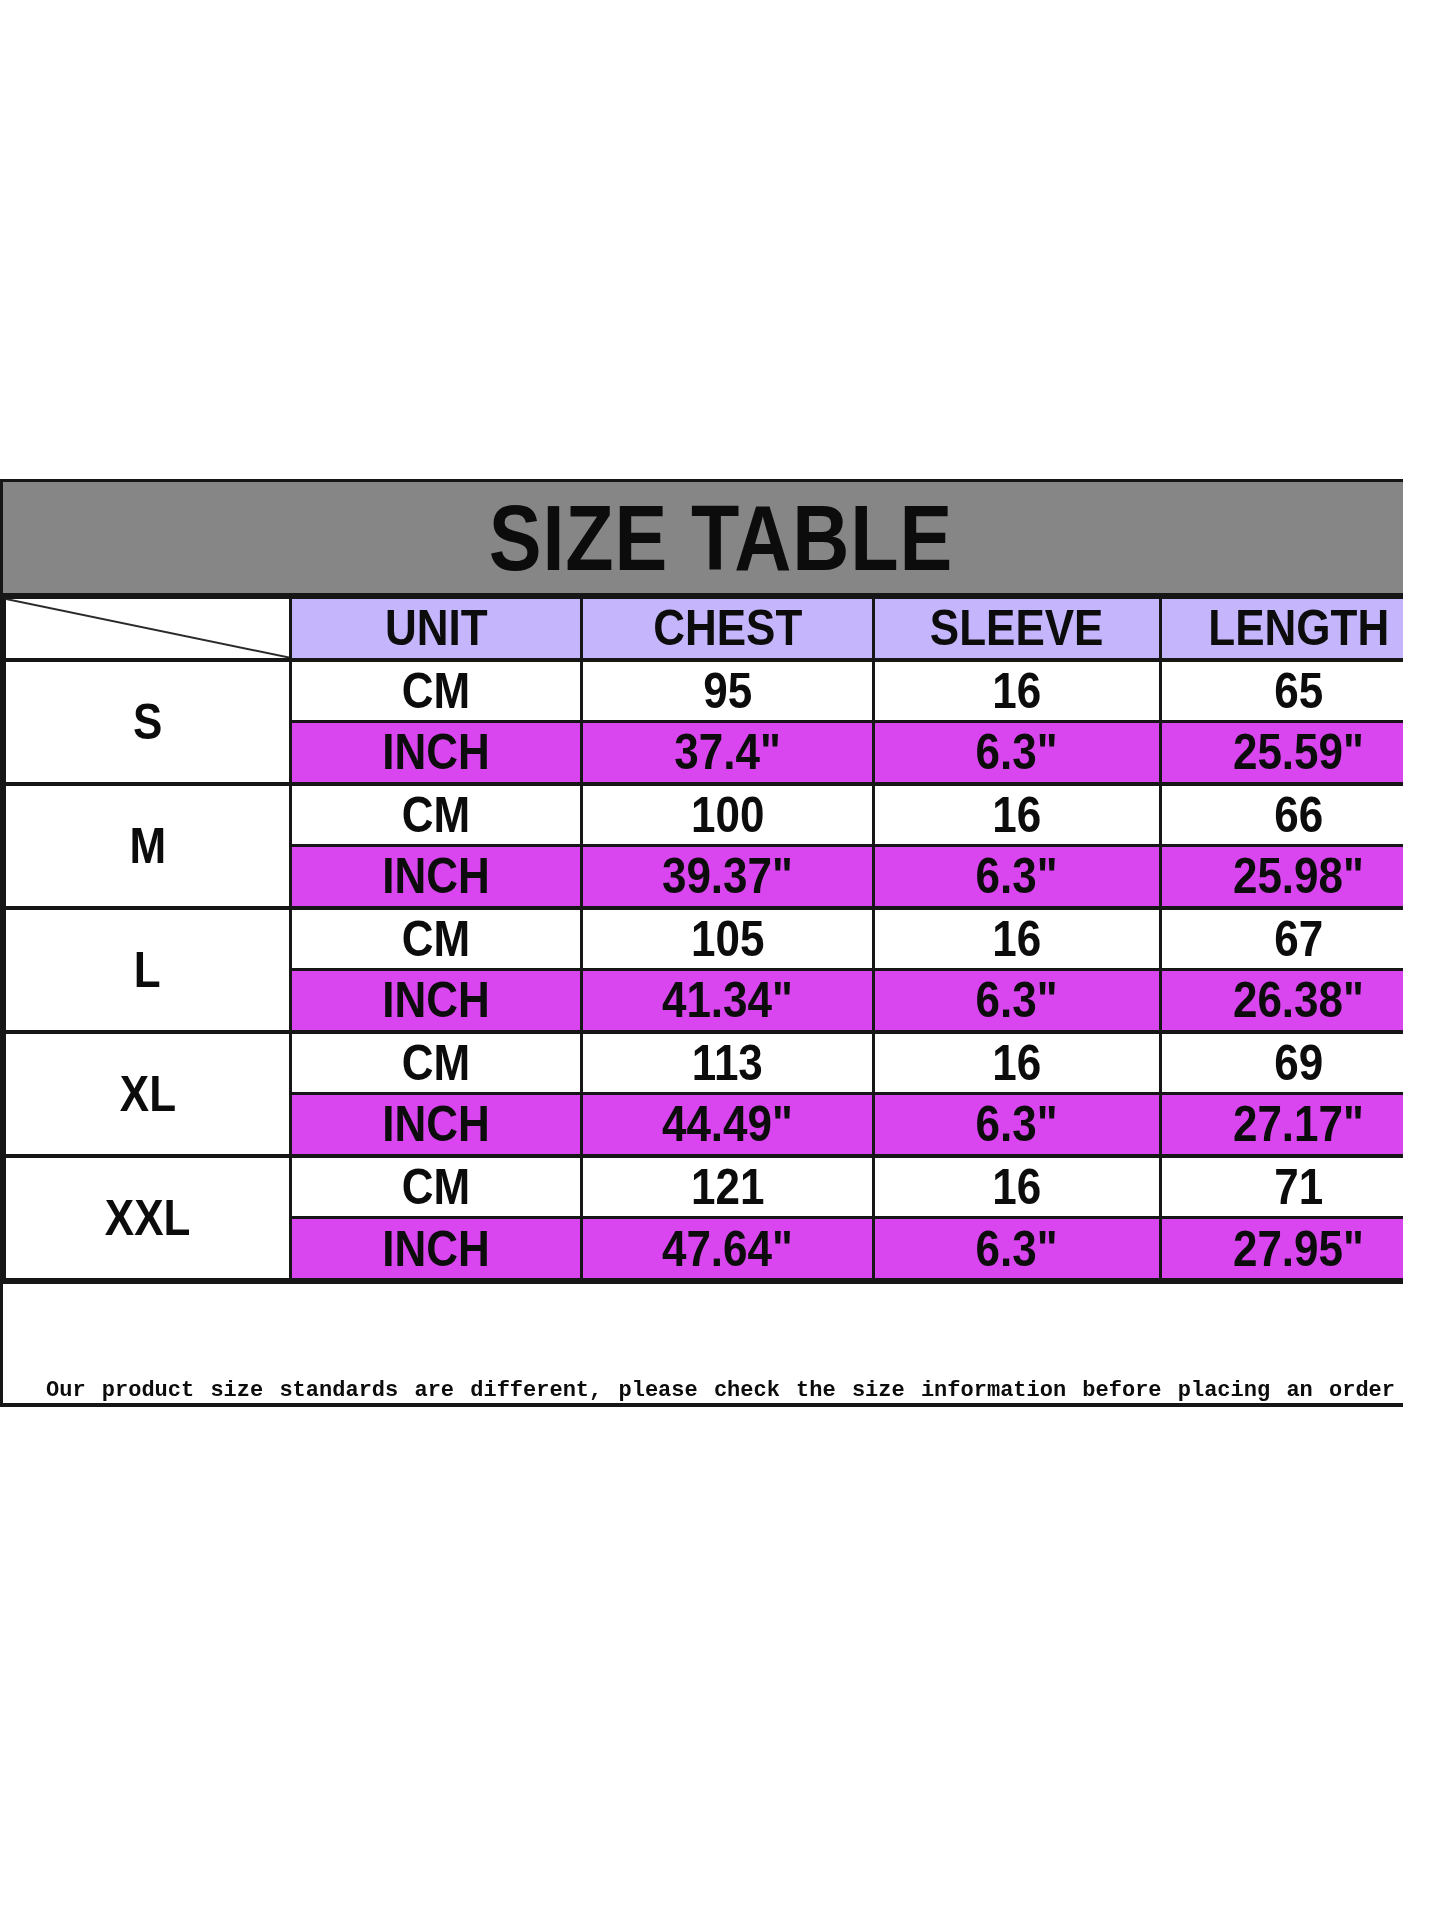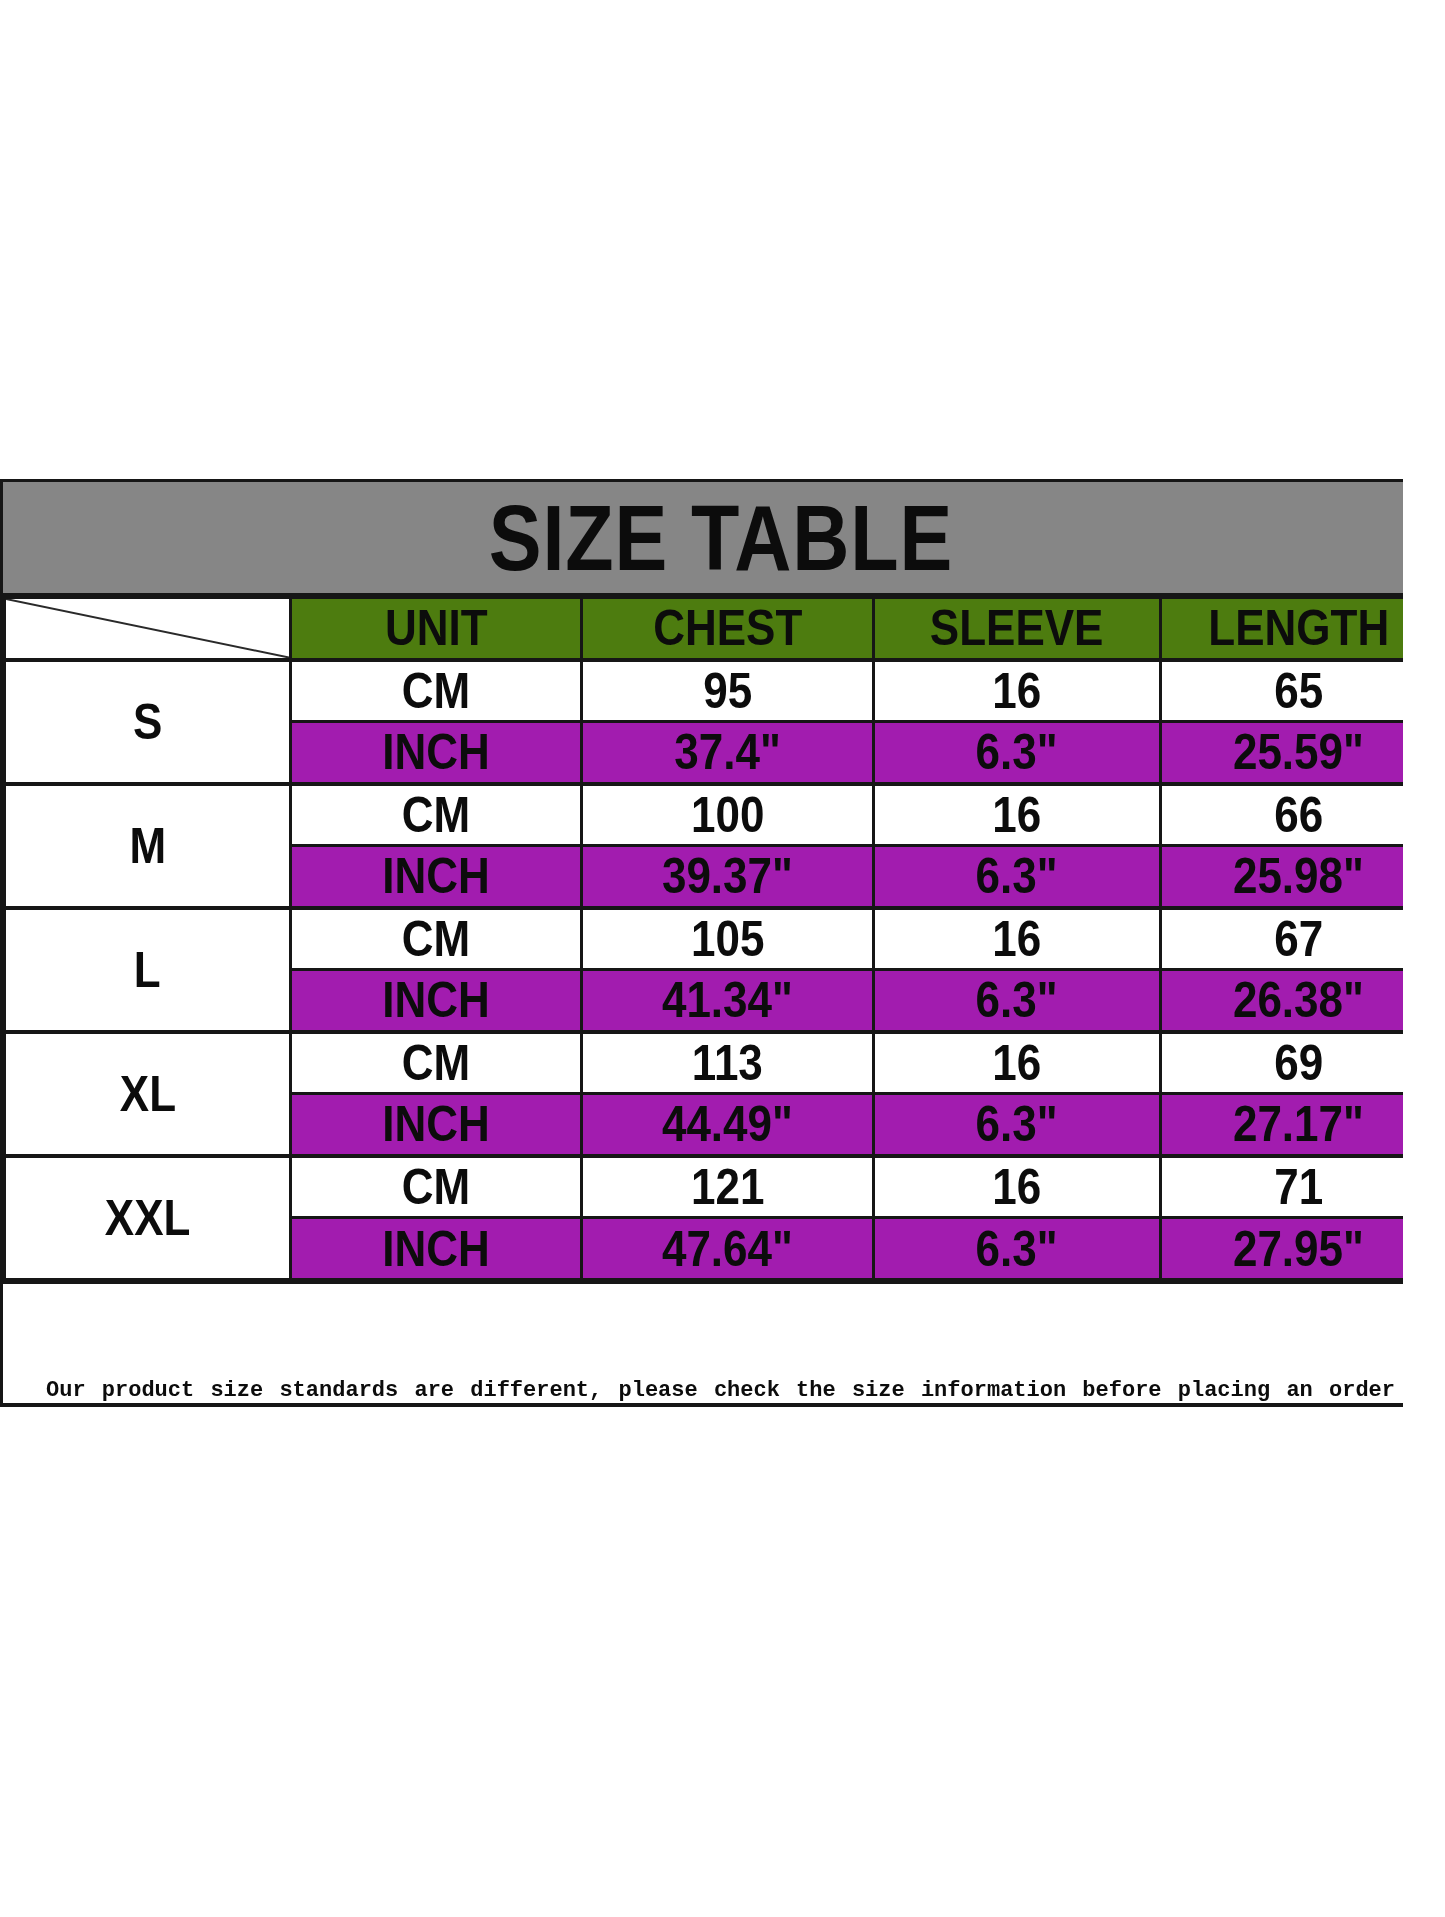--- a/index.html
+++ b/index.html
@@ -46,29 +46,29 @@
     border-collapse: collapse;
     table-layout: fixed;
   }
   table.size-table td, table.size-table th {
     border: 3px solid #161616;
     text-align: center;
     vertical-align: middle;
     padding: 0;
     overflow: hidden;
   }
-  tr.header-row th { background: #4d7c0f; height: 62px; }
+  tr.header-row th { background: #c4b5fd; height: 62px; }
   td.corner {
     background: #ffffff;
     position: relative;
     border-left: none;
   }
   td.corner svg { position: absolute; left: 0; top: 0; width: 100%; height: 100%; display: block; }
   tr.row-cm td { background: #ffffff; height: 62px; border-top: 4px solid #161616; }
-  tr.row-inch td { background: #a21caf; height: 62px; border-top: 2px solid #a16207; }
+  tr.row-inch td { background: #d946ef; height: 62px; border-top: 2px solid #a16207; }
   td.size-label { background: #dcdcdc; }
   .cell-text {
     display: inline-block;
     font-weight: bold;
     font-size: 50px;
     line-height: 1;
     transform: scaleX(0.88);
     white-space: nowrap;
     color: #0c0c0c;
   }

